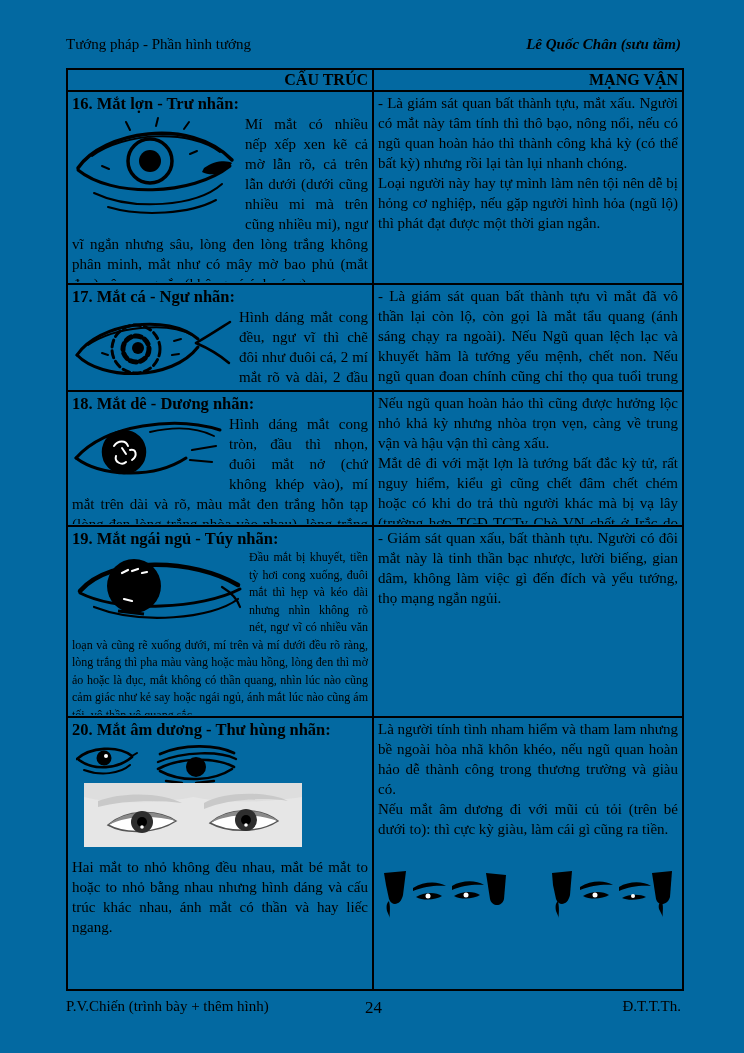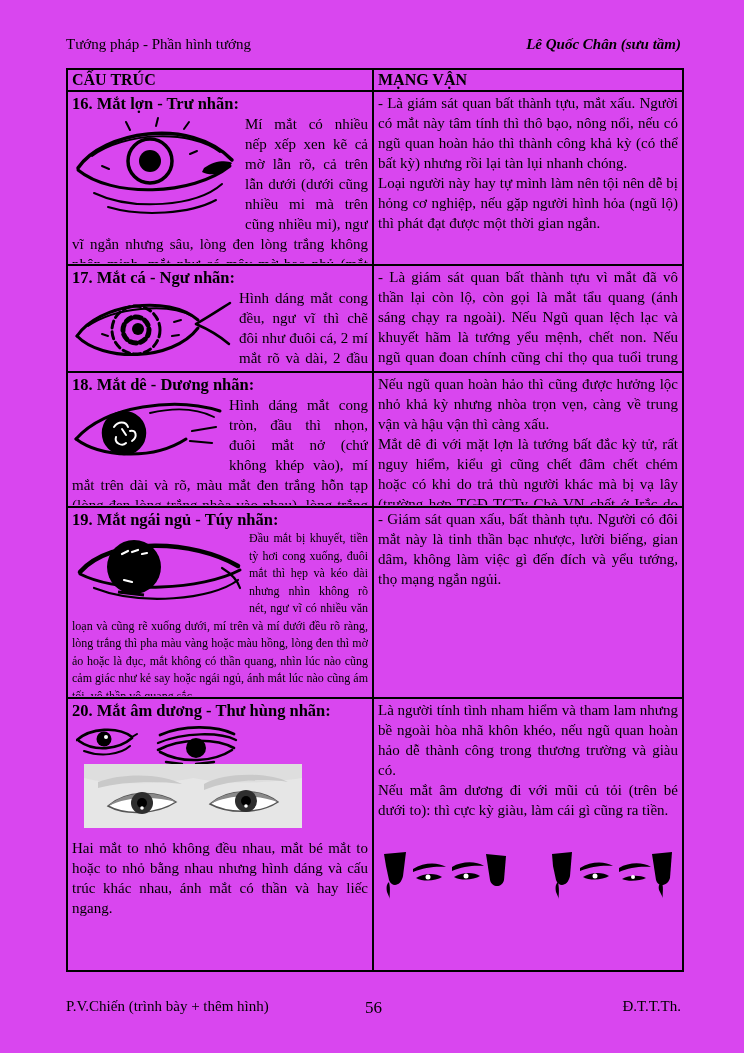--- a/index.html
+++ b/index.html
@@ -1,39 +1,39 @@
 <!DOCTYPE html>
 <html><head>
 <meta charset="utf-8">
 <style>
   * { margin:0; padding:0; box-sizing:border-box; }
   html,body { background:#888; }
   .page {
-    position:relative; width:744px; height:1053px; background:#d946ef;
+    position:relative; width:744px; height:1053px; background:#0369a1;
     margin:0 auto; font-family:"Liberation Serif","DejaVu Serif",serif; color:#000;
     overflow:hidden;
   }
   .page-header { position:absolute; top:36px; left:66px; right:63px; height:20px; font-size:15px; }
   .hdr-left  { float:left; }
   .hdr-right { float:right; font-weight:bold; font-style:italic; }
 
   table.main { position:absolute; top:68px; left:66px; width:616px;
     border-collapse:collapse; table-layout:fixed; }
   table.main td, table.main th { border:2px solid #000; vertical-align:top;
     padding:1px 4px 1px 4px; overflow:hidden; }
-  th.colhead { font-size:16px; font-weight:bold; text-align:left; height:22px; padding:0; }
+  th.colhead { font-size:16px; font-weight:bold; text-align:right; height:22px; padding:0; }
   .col-left  { width:306px; }
   .col-right { width:310px; }
 
   .row-title { font-size:16.5px; font-weight:bold; line-height:21px; white-space:nowrap; overflow:hidden; }
   .body-text { font-size:15px; line-height:20px; text-align:justify; }
   .tight .body-text { font-size:12px; line-height:17.5px; }
   .eye-float { float:left; margin:2px 5px 2px 0; }
   .cellbox { overflow:hidden; }
-  .r16 { height:170px; } .r17 { height:103px; } .r18 { height:131px; }
+  .r16 { height:189px; } .r17 { height:103px; } .r18 { height:131px; }
   .r19 { height:187px; } .r20 { height:269px; }
 
   .sketch-pair { margin:3px 0 6px 4px; height:34px; }
   .sketch-pair svg { vertical-align:top; margin-right:12px; }
   .photo-wrap { margin:2px 0 6px 12px; }
   .sil-wrap { margin-top:32px; display:flex; justify-content:space-between; padding:0 2px; }
 
   .page-footer { position:absolute; top:998px; left:66px; right:63px; font-size:15px; }
   .ftr-left { float:left; }
   .ftr-center { position:absolute; left:0; right:0; text-align:center; font-size:17px; }
@@ -294,18 +294,18 @@
               </svg>
             </span>
           </div>
         </div>
       </td>
     </tr>
   </tbody>
     </table>
 
   <div class="page-footer">
-    <span class="ftr-center">56</span>
+    <span class="ftr-center">24</span>
     <span class="ftr-left">P.V.Chiến (trình bày + thêm hình)</span>
     <span class="ftr-right">Đ.T.T.Th.</span>
   </div>
 
 </div>
 
 </body></html>

